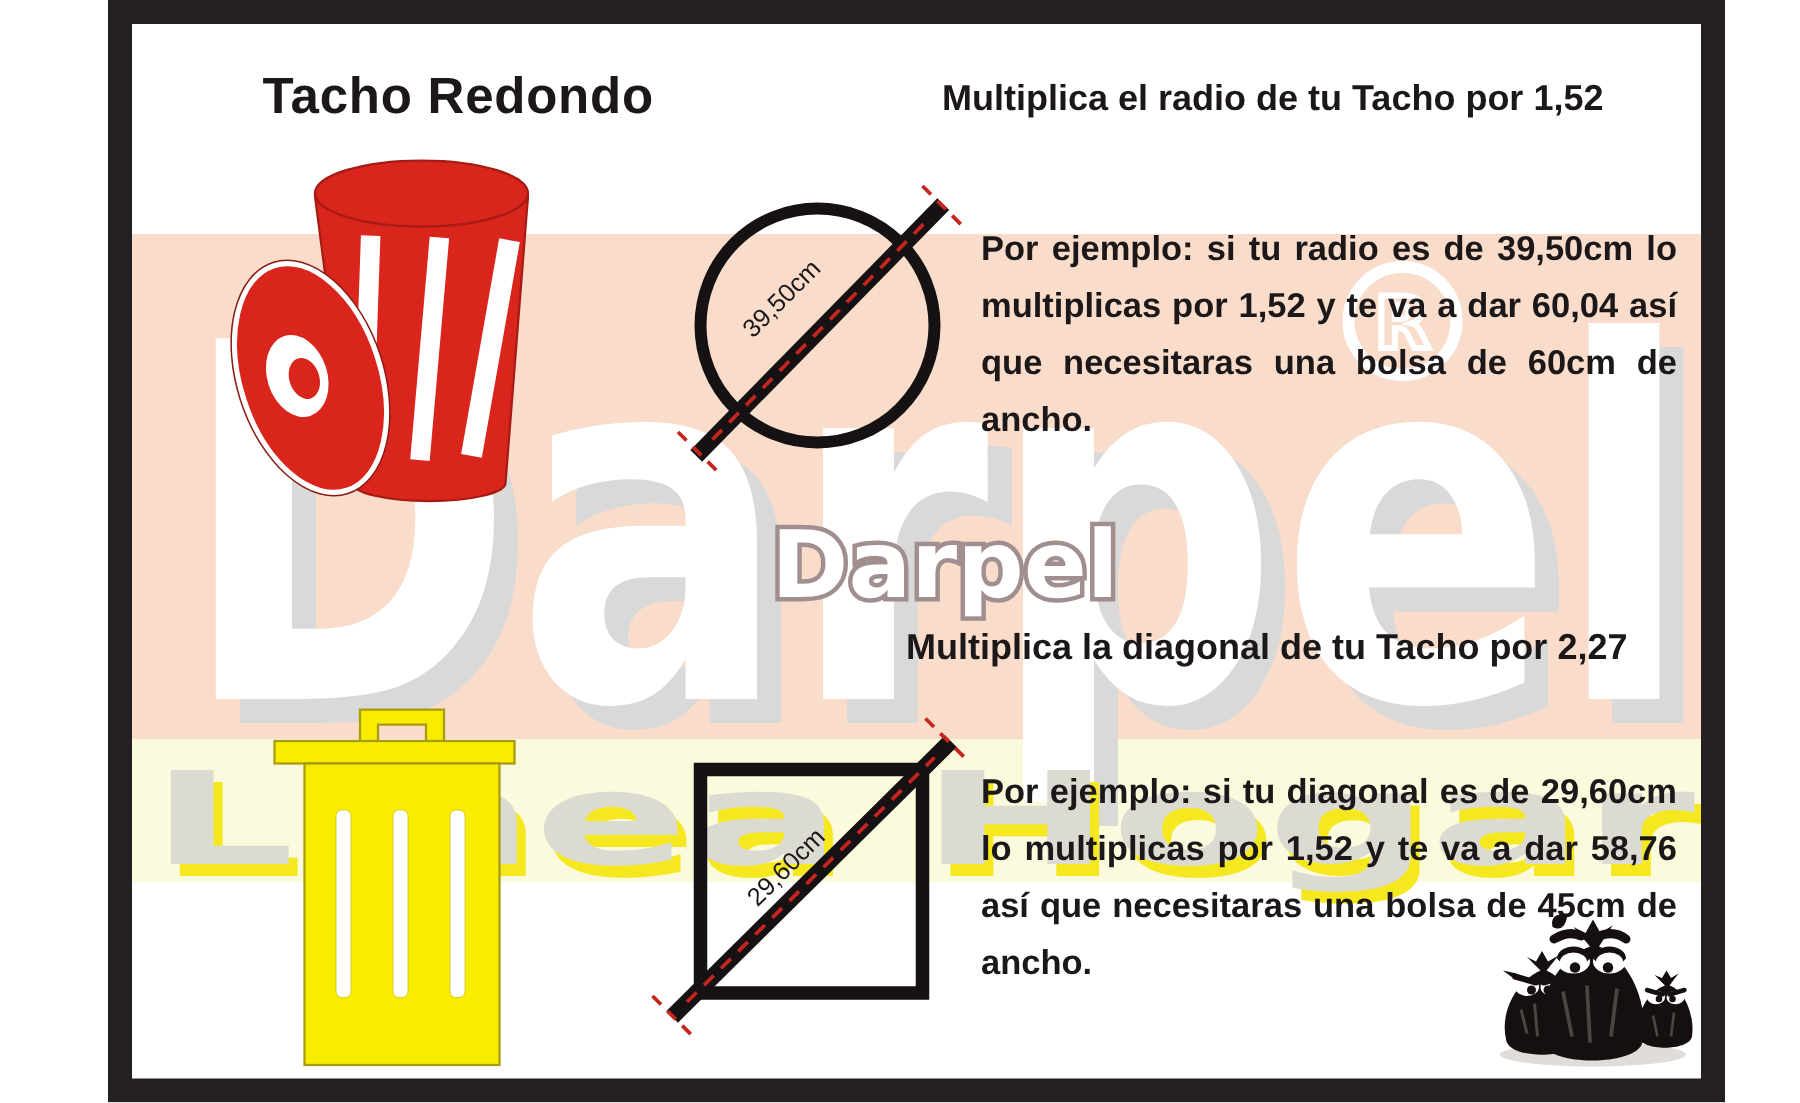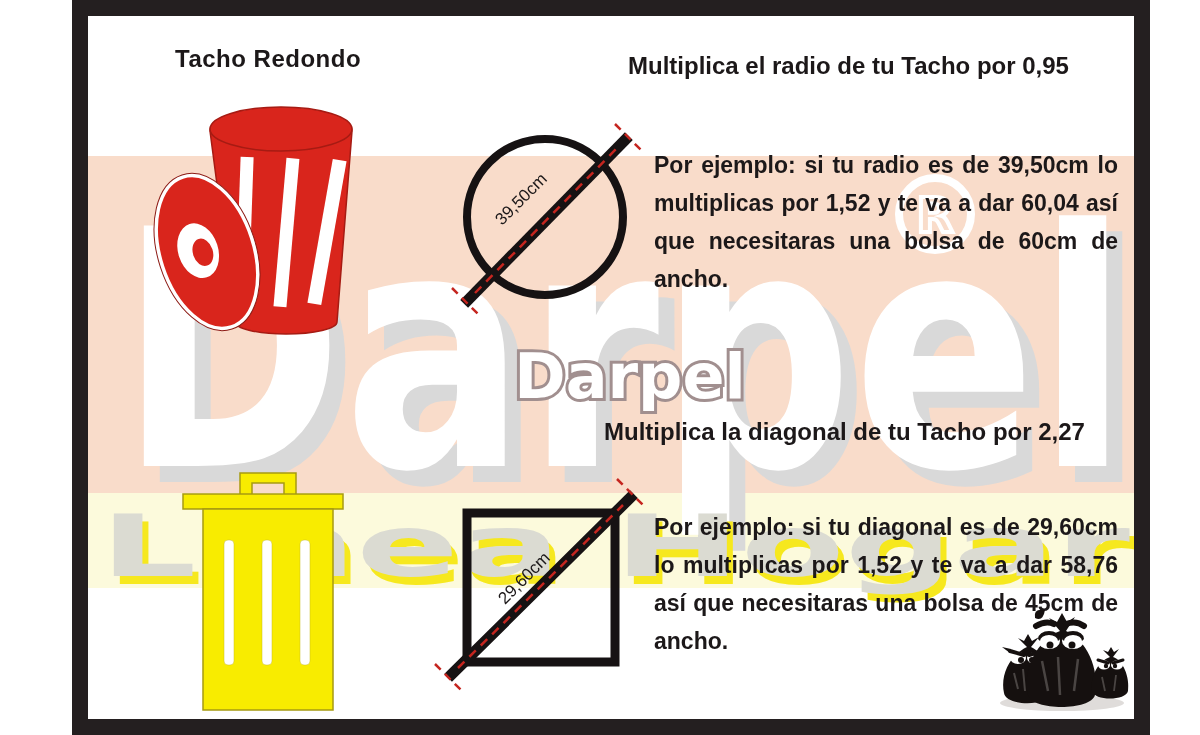--- a/index.html
+++ b/index.html
@@ -6,21 +6,21 @@
   body{font-family:"Liberation Sans",sans-serif;}
   .canvas{position:relative;width:1200px;height:735px;background:#fff;overflow:hidden;}
   .frame{position:absolute;left:72px;top:0;width:1078px;height:735px;
          border:16px solid #241f20;box-sizing:border-box;background:#fff;z-index:0;}
   .inner-clip{position:absolute;left:88px;top:16px;width:1046px;height:703px;overflow:hidden;z-index:1;text-align:center;}
   .band{position:absolute;left:0;width:1046px;}
   .band-salmon{top:140px;height:337px;background:#f9dcca;}
   .band-yellow{top:477px;height:95px;background:#fcfadc;}
   .wm-svg{position:absolute;left:0;top:0;}
   .content{position:absolute;z-index:2;}
-  .heading{position:absolute;font-weight:bold;font-size:24px;color:#1c1819;letter-spacing:.5px;white-space:nowrap;z-index:2;text-align:right;}
+  .heading{position:absolute;font-weight:bold;font-size:34px;color:#1c1819;letter-spacing:.5px;white-space:nowrap;z-index:2;text-align:right;}
   .formula{position:absolute;font-weight:bold;font-size:24px;color:#1c1819;white-space:nowrap;z-index:2;}
   .example{position:absolute;font-weight:bold;font-size:23px;line-height:38px;color:#1c1819;
            width:464px;text-align:justify;text-align-last:left;z-index:2;}
   svg{display:block;}
 </style>
 </head>
 <body>
 
 <div class="canvas">
 
@@ -42,21 +42,21 @@
 
       <text x="18" y="568" font-family="DejaVu Sans, sans-serif" font-weight="bold" font-size="86" fill="#f6e81e" textLength="1030" lengthAdjust="spacingAndGlyphs">Línea Hogar</text>
       <text x="12" y="560" font-family="DejaVu Sans, sans-serif" font-weight="bold" font-size="86" fill="#dbdbd2" textLength="1030" lengthAdjust="spacingAndGlyphs">Línea Hogar</text>
 
       <text x="542" y="382" font-family="DejaVu Sans, sans-serif" font-weight="bold" font-size="62" fill="#ffffff" stroke="#a18f8f" stroke-width="6" paint-order="stroke" text-anchor="middle">Darpel</text>
     </svg>
   </div>
 
   <div class="heading" style="left:175px;top:45px;">Tacho Redondo</div>
 
-  <div class="formula" style="left:628px;top:52px;">Multiplica el radio de tu Tacho por 0,95</div>
+  <div class="formula" style="left:628px;top:52px;">Multiplica el radio de tu Tacho por 1,52</div>
 
   <svg class="content" style="left:150px;top:95px;" width="220" height="245" viewBox="0 0 220 245">
     <path d="M 60,36 A 71 22 0 0 1 202,36 L 187,227 A 51 12 0 0 1 85,227 Z" fill="#d9251c" stroke="#a61b13" stroke-width="1.5"></path>
     <ellipse cx="131" cy="34" rx="71" ry="22" fill="#d9251c" stroke="#a61b13" stroke-width="1.5"></ellipse>
     <rect x="88" y="62" width="13" height="150" fill="#ffffff" transform="rotate(2 94 137)"></rect>
     <rect x="130" y="63" width="13" height="149" fill="#ffffff" transform="rotate(5 136 137)"></rect>
     <rect x="170" y="64" width="14" height="146" fill="#ffffff" transform="rotate(10 177 137)"></rect>
     <g transform="rotate(-18 57 157)">
       <ellipse cx="57" cy="157" rx="47" ry="79" fill="#d9251c" stroke="#ffffff" stroke-width="4"></ellipse>
       <ellipse cx="57" cy="157" rx="49" ry="81" fill="none" stroke="#8c1a14" stroke-width="1"></ellipse>

